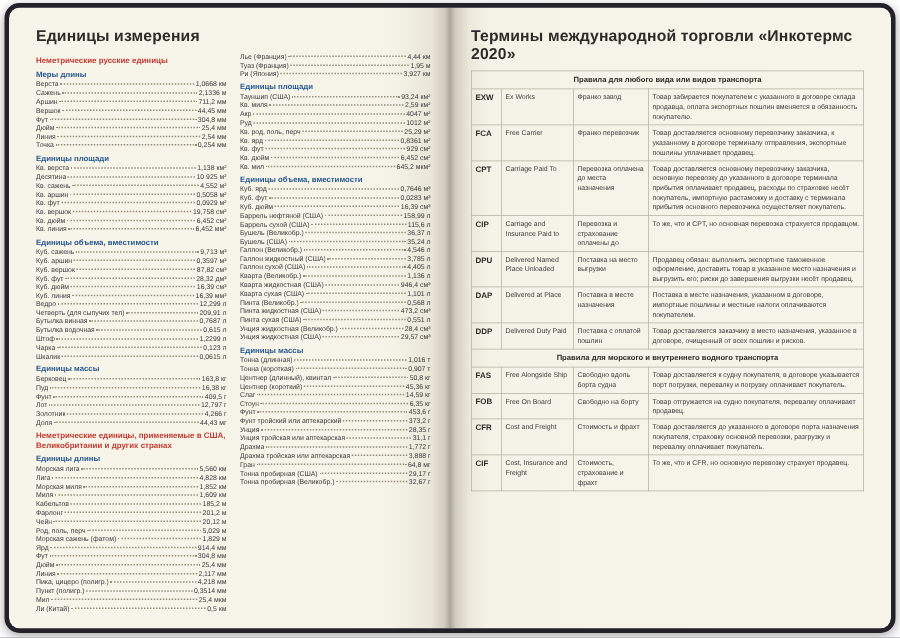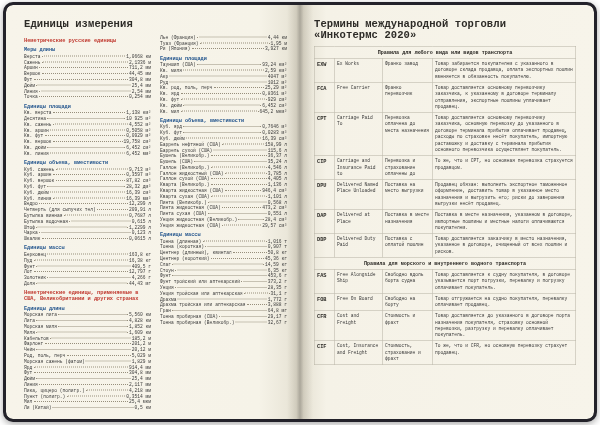--- a/index.html
+++ b/index.html
@@ -1,21 +1,21 @@
 <!DOCTYPE html>
 <html style="--cover: #23222a; --red: #c03a30; --blue: #27588f;"><head>
 <meta charset="utf-8">
 <style>
   html,body{margin:0;padding:0;width:600px;height:425px;overflow:hidden;background:#ffffff;}
   *{box-sizing:border-box;}
   .stage{position:relative;width:600px;height:425px;font-family:"Liberation Sans",sans-serif;}
   .book{position:absolute;left:3px;top:2px;right:3px;bottom:3px;background:var(--cover,#23222a);
         border-radius:10px;box-shadow:0 2px 7px rgba(0,0,0,.35);}
   .pages{position:absolute;left:3px;top:3px;right:3px;bottom:3px;border-radius:7px;overflow:hidden;display:flex;}
-  .page{flex:1;position:relative;overflow:hidden;font-family:Liberation Mono, monospace;}
+  .page{flex:1;position:relative;overflow:hidden;}
   .page-left{border-radius:7px 0 0 7px;background:linear-gradient(90deg,#f7f4ea 0%,#f6f3e8 86%,#e6e2d4 99%);}
   .page-right{border-radius:0 7px 7px 0;background:linear-gradient(90deg,#e6e2d4 1%,#f5f2e7 9%,#f7f4ea 100%);}
   .spine{position:absolute;left:50%;top:0;bottom:0;width:26px;transform:translateX(-50%);pointer-events:none;
          background:linear-gradient(90deg,rgba(60,50,30,0) 0%,rgba(60,50,30,.13) 36%,rgba(35,30,22,.30) 50%,rgba(60,50,30,.13) 64%,rgba(60,50,30,0) 100%);}
   .shrink{position:absolute;left:0;top:0;width:200%;transform:scale(.5);transform-origin:0 0;}
   .pl-pad{padding:26px 26px 14px 36px;}
   .pr-pad{padding:26px 36px 14px 28px;}
 
   .page-title{margin:0 0 10px 0;font-size:21px;font-weight:bold;color:#2d2b27;letter-spacing:.2px;}
 

